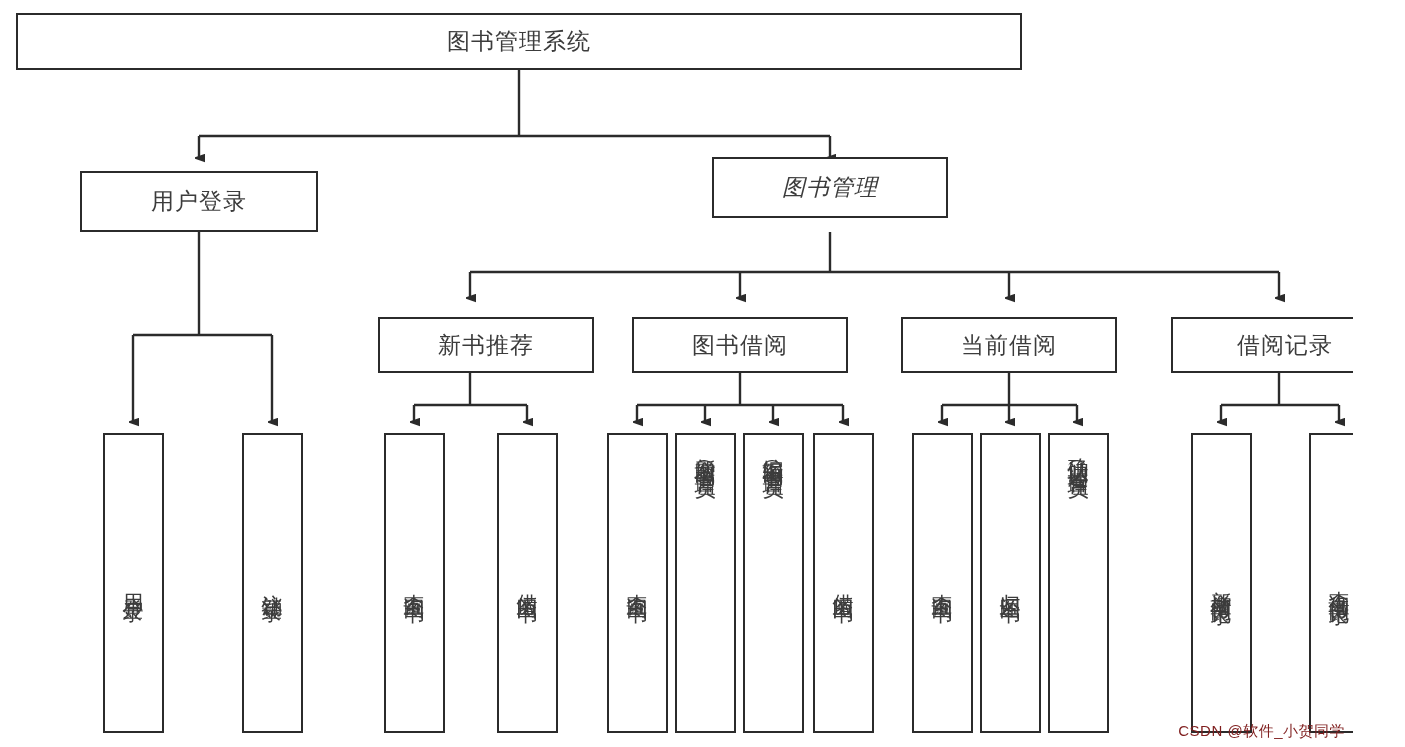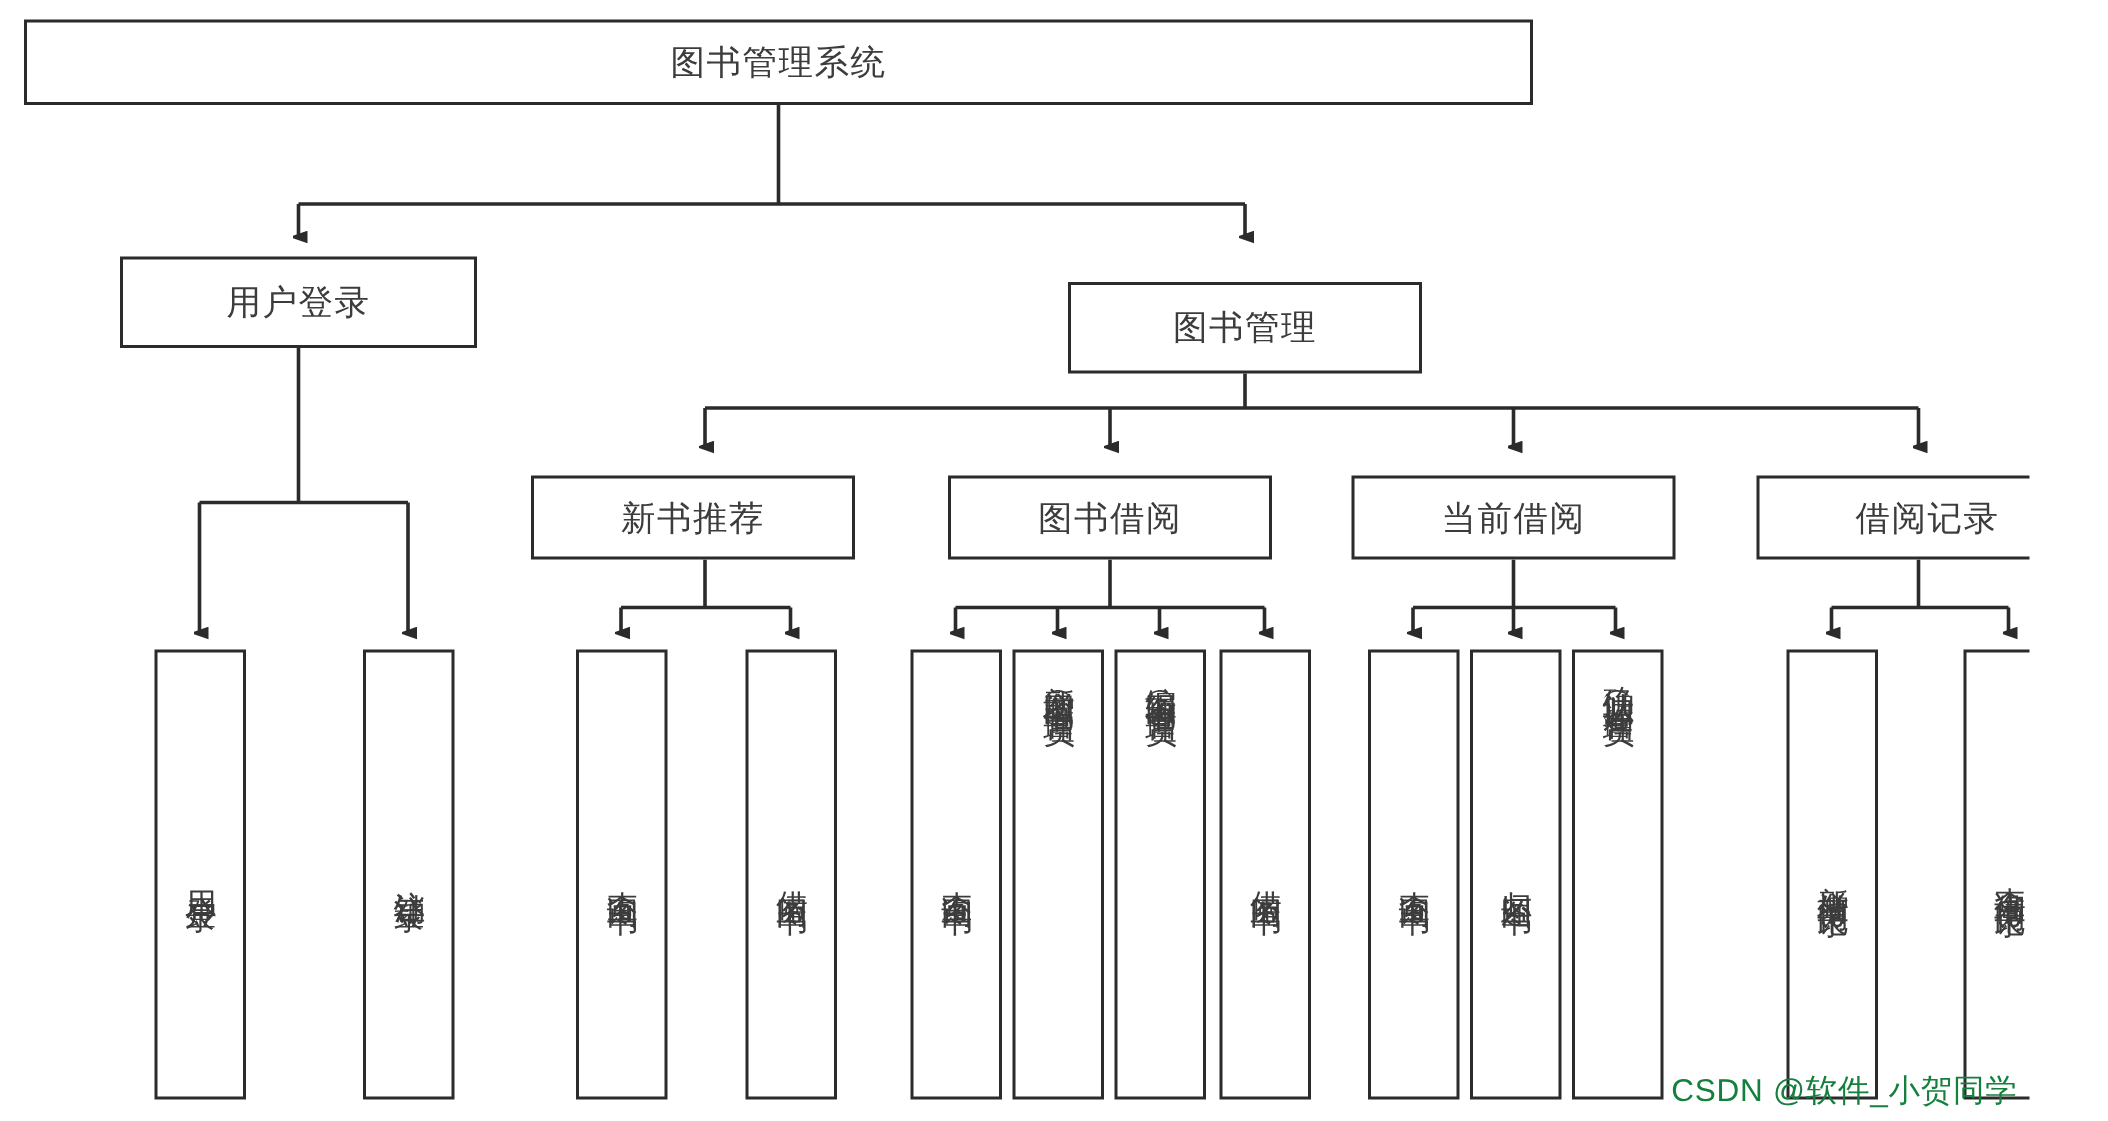--- a/index.html
+++ b/index.html
@@ -56,22 +56,22 @@
     display: block;
   }
   .node-box.vert.centered {
     align-items: center;
     padding-top: 0;
   }
   .watermark {
     position: absolute;
     right: 8px;
     bottom: 6px;
-    font-size: 21px;
-    color: #15803d;
+    font-size: 15px;
+    color: #7f1d1d;
     letter-spacing: 0.5px;
     z-index: 5;
     white-space: nowrap;
     font-family: "Liberation Sans", "DejaVu Sans", sans-serif;
   }
 </style>
 </head>
 <body>
 
 <div id="canvas">
@@ -126,25 +126,25 @@
     </g>
   </svg>
 
   <div class="node-box horiz" style="left:16px; top:13px; width:1006px; height:57px;">
     <span>图书管理系统</span>
   </div>
 
   <div class="node-box horiz" style="left:80px; top:171px; width:238px; height:61px;">
     <span>用户登录</span>
   </div>
-  <div class="node-box horiz" style="left:712px; top:188px; width:236px; height:61px;">
+  <div class="node-box horiz" style="left:712px; top:157px; width:236px; height:61px;font-style:italic;">
     <span>图书管理</span>
   </div>
 
-  <div class="node-box horiz" style="left:354px; top:317px; width:216px; height:56px;text-align:right;">
+  <div class="node-box horiz" style="left:378px; top:317px; width:216px; height:56px;text-align:right;">
     <span>新书推荐</span>
   </div>
   <div class="node-box horiz" style="left:632px; top:317px; width:216px; height:56px;">
     <span>图书借阅</span>
   </div>
   <div class="node-box horiz" style="left:901px; top:317px; width:216px; height:56px;align-items:center;">
     <span>当前借阅</span>
   </div>
   <div class="node-box horiz" style="left:1171px; top:317px; width:216px; height:56px;padding-left:16px;">
     <span>借阅记录</span>

